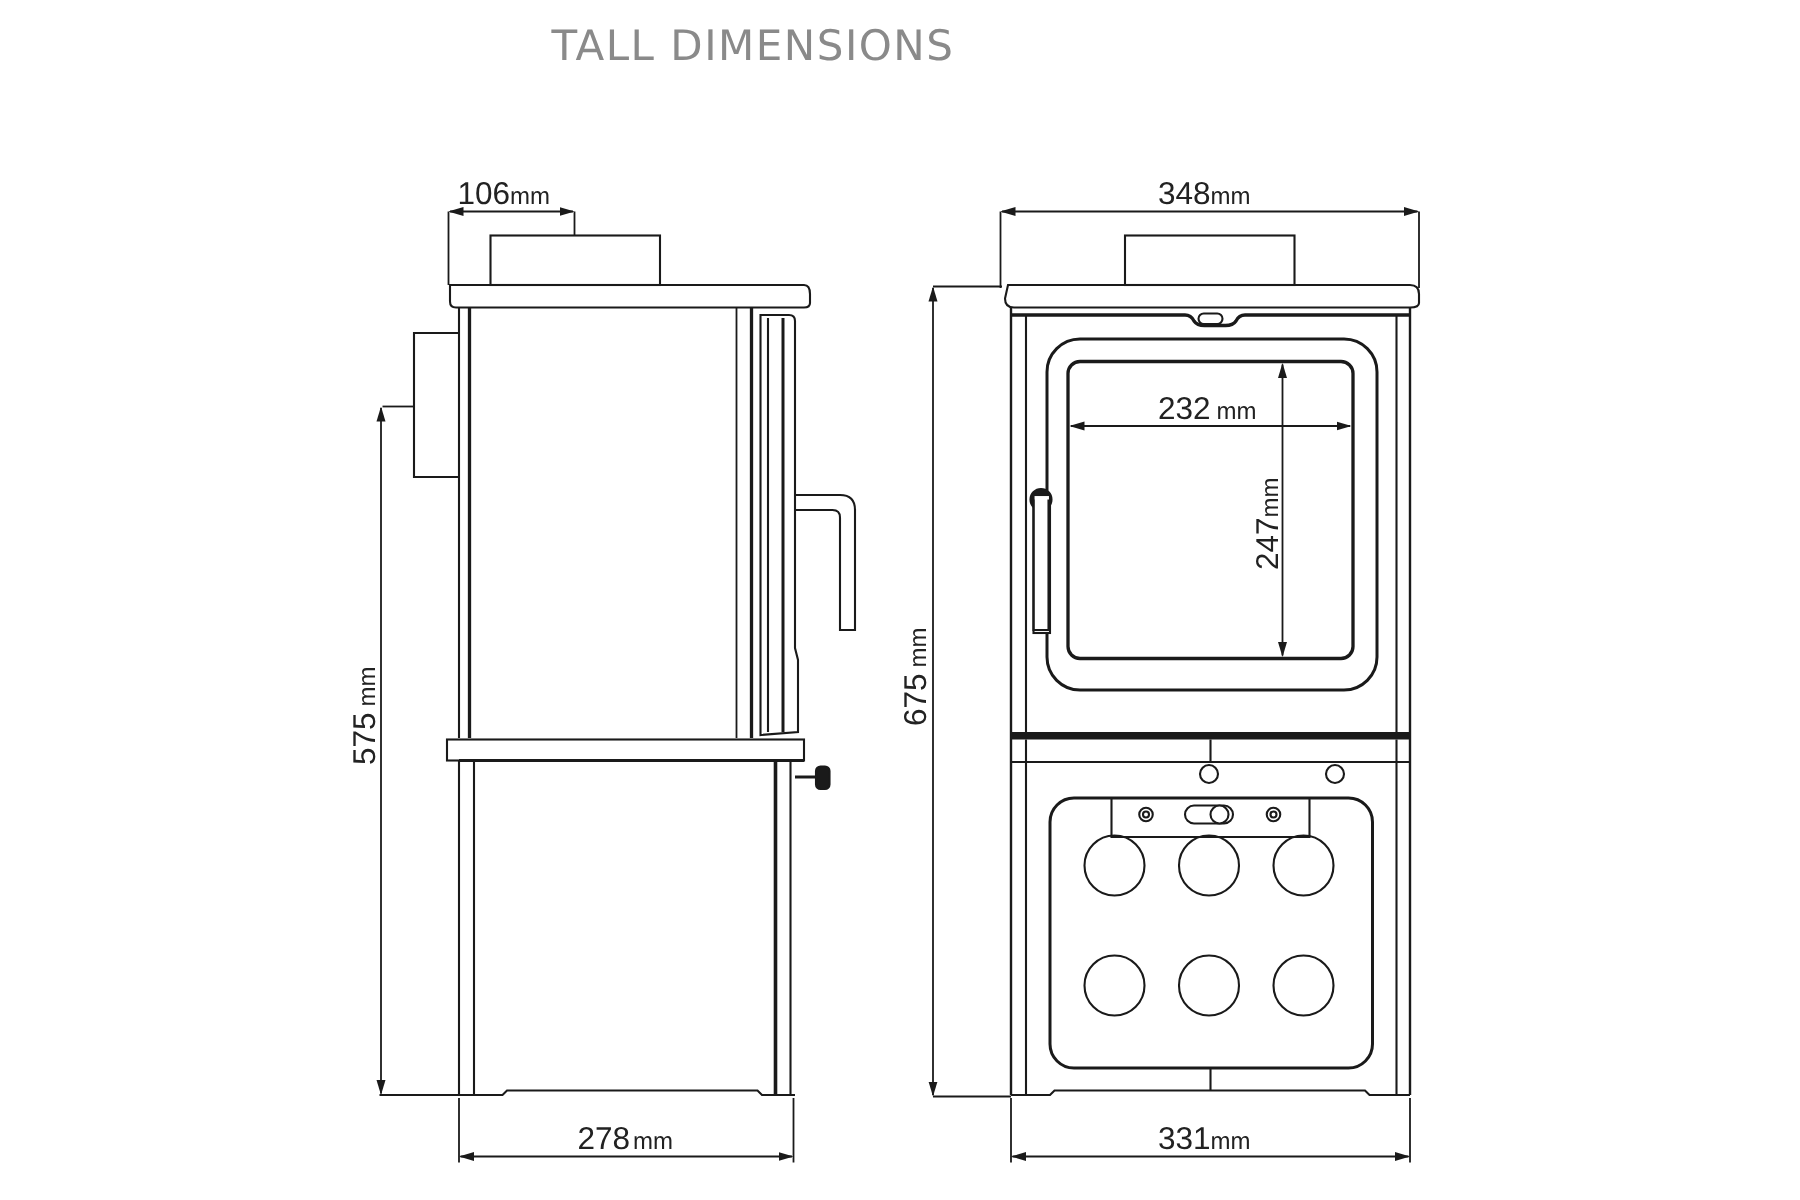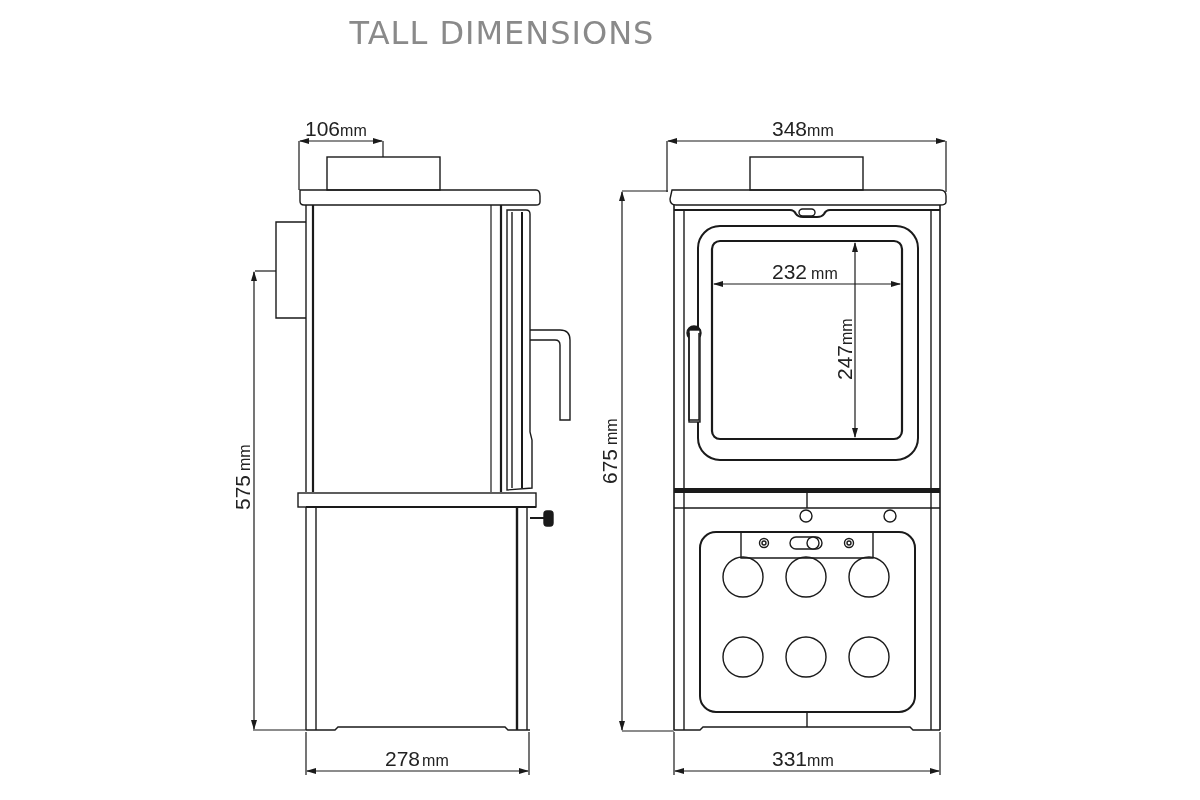--- a/index.html
+++ b/index.html
@@ -1,17 +1,17 @@
 <!DOCTYPE html>
 <html><head>
 <meta charset="utf-8">
 <style>
   html, body { margin: 0; padding: 0; background: #ffffff; }
   body { width: 1200px; height: 800px; position: relative; overflow: hidden; font-family: "Liberation Sans", "DejaVu Sans", sans-serif; }
-  .title { position: absolute; left: 0; top: 14px; width: 1004px; text-align: center; font-size: 32px; color: #8a8a8a; letter-spacing: 1px; font-family: "DejaVu Sans", "Liberation Sans", sans-serif; font-weight: normal; }
+  .title { position: absolute; left: 0; top: 14px; width: 1004px; text-align: center; font-size: 28px; color: #8a8a8a; letter-spacing: 1px; font-family: "DejaVu Sans", "Liberation Sans", sans-serif; font-weight: normal; }
   svg.drawing { position: absolute; left: 0; top: 0; }
   .dim { font-family: "Liberation Sans", "DejaVu Sans", sans-serif; fill: #222; }
   .num { font-size: 21px; }
   .unit { font-size: 16px; }
 </style>
 </head>
 <body>
 
 <div class="title">TALL DIMENSIONS</div>
 

